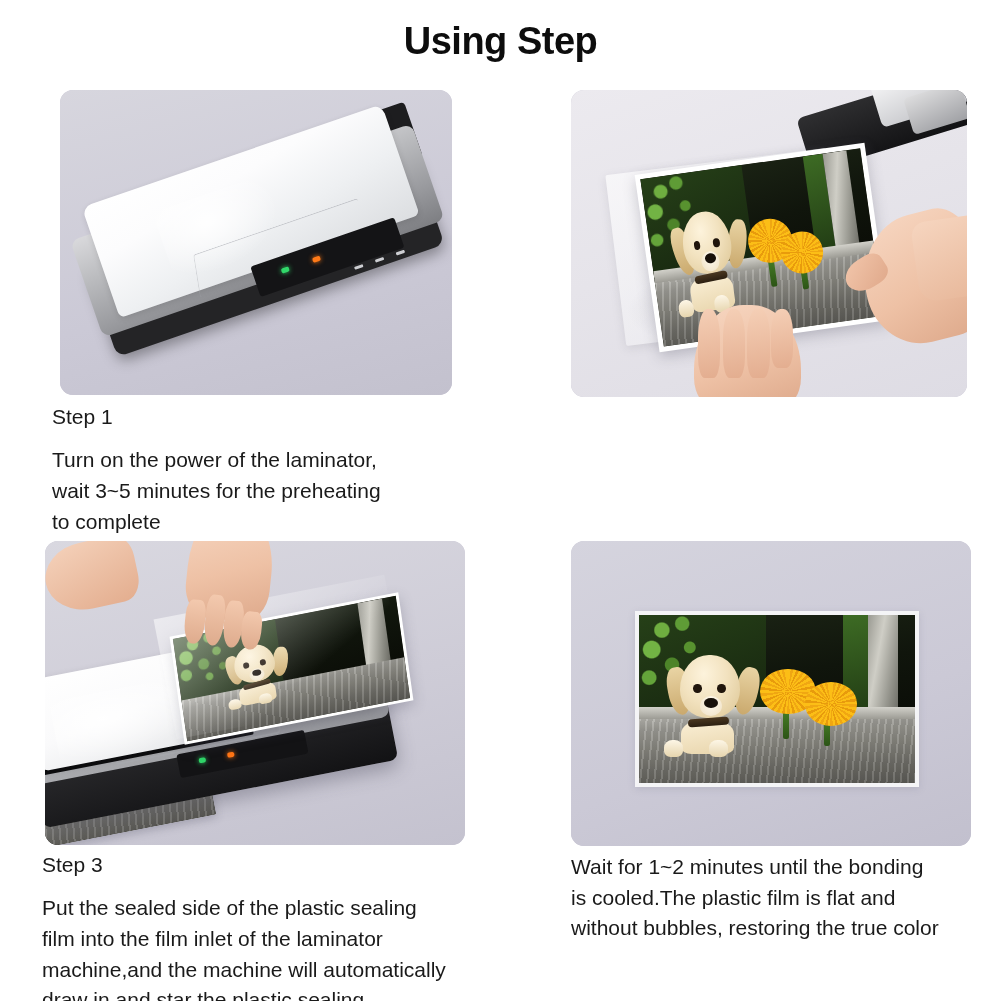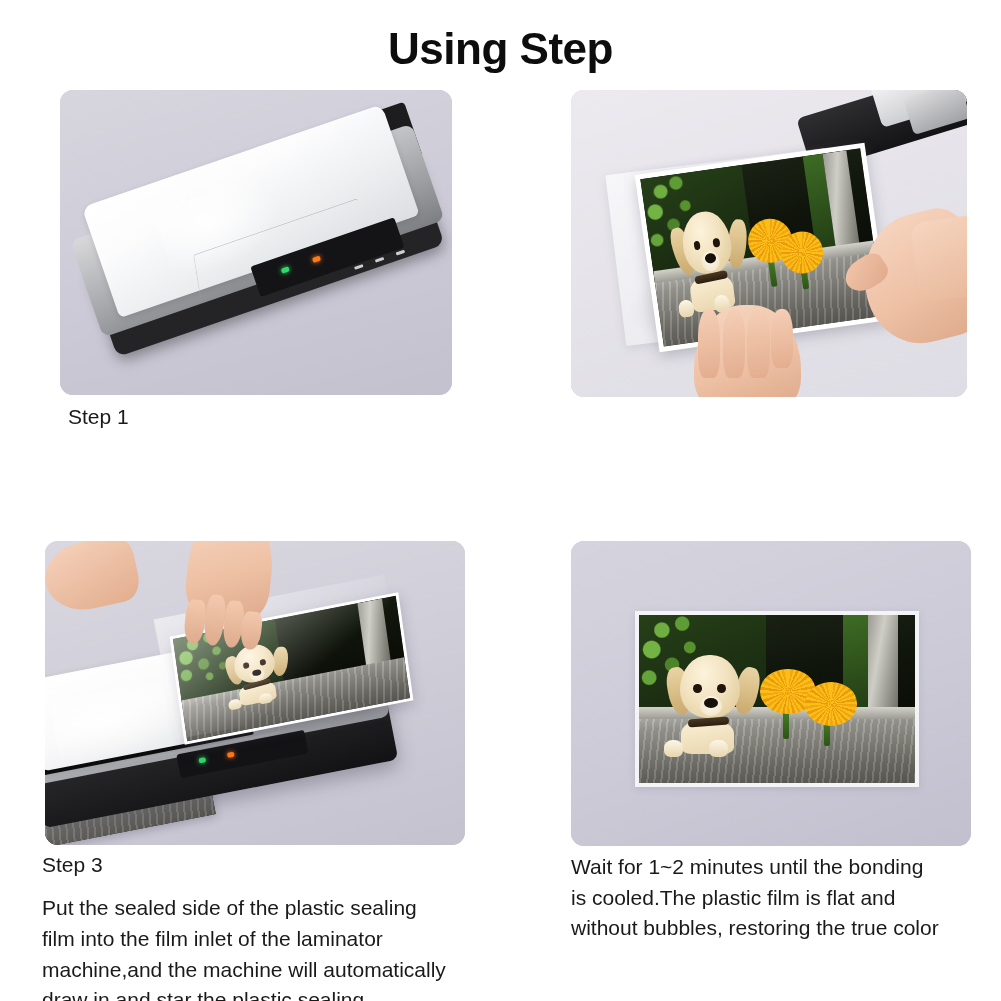--- a/index.html
+++ b/index.html
@@ -3,40 +3,40 @@
 <meta charset="utf-8">
 <style>
   html,body{margin:0;padding:0;}
   body{
     width:1001px;height:1001px;background:#ffffff;
     font-family:"Liberation Sans","DejaVu Sans",sans-serif;
     color:#111;overflow:hidden;position:relative;
   }
   .page-title{
     position:absolute;left:0;top:-4px;width:1001px;text-align:center;
-    font-size:44px;font-weight:700;letter-spacing:-0.5px;color:#0d0d0d;
+    font-size:38px;font-weight:700;letter-spacing:-0.5px;color:#0d0d0d;
     line-height:1.1;
   }
   .grid{position:absolute;left:0;top:0;width:1001px;height:1001px;}
   .cell{position:absolute;}
   .cell.c1{left:40px;top:86px;width:455px;height:445px;}
   .cell.c2{left:551px;top:86px;width:440px;height:445px;}
   .cell.c3{left:22px;top:536px;width:473px;height:465px;}
   .cell.c4{left:551px;top:536px;width:440px;height:465px;}
 
   .photo{
     position:absolute;left:0;top:0;border-radius:13px;overflow:hidden;
     background:#c9c7d5;
   }
   .c1 .photo{left:20px;top:4px;width:392px;height:305px;}
   .c2 .photo{left:20px;top:4px;width:396px;height:307px;}
   .c3 .photo{left:23px;top:5px;width:420px;height:304px;}
   .c4 .photo{left:20px;top:5px;width:400px;height:305px;}
 
-  .caption{position:absolute;left:28px;right:0;}
+  .caption{position:absolute;left:12px;right:0;}
   .c1 .caption{top:318px;}
   .c2 .caption{top:318px;left:22px;}
   .c3 .caption{top:316px;left:20px;}
   .c4 .caption{top:316px;left:20px;}
   .step-label{font-size:21px;color:#1a1a1a;line-height:1.2;margin-bottom:16px;}
   .step-body{font-size:21px;color:#1a1a1a;line-height:1.46;white-space:pre-line;}
 
   
   .sc{position:absolute;inset:0;}
   .desk-white{background:linear-gradient(160deg,#eceaef 0%,#e6e4ea 45%,#dedce4 100%);}
@@ -261,20 +261,23 @@
         </div>
         <div class="btns">
             <i style="left:0"></i>
             <i style="left:34%"></i>
             <i style="left:68%"></i>
           </div>
       </div>
     </div>
     <div class="caption">
       <div class="step-label">Step 1</div>
+      <div class="step-body">Turn on the power of the laminator,
+wait 3~5 minutes for the preheating
+to complete</div>
     </div>
   </div>
 
   <div class="cell c2">
     <div class="photo p2">
       <div class="sc desk-white"></div>
       <div class="machine">
         <div class="blk"></div>
           <div class="slv"></div>
           <div class="slv2"></div>

